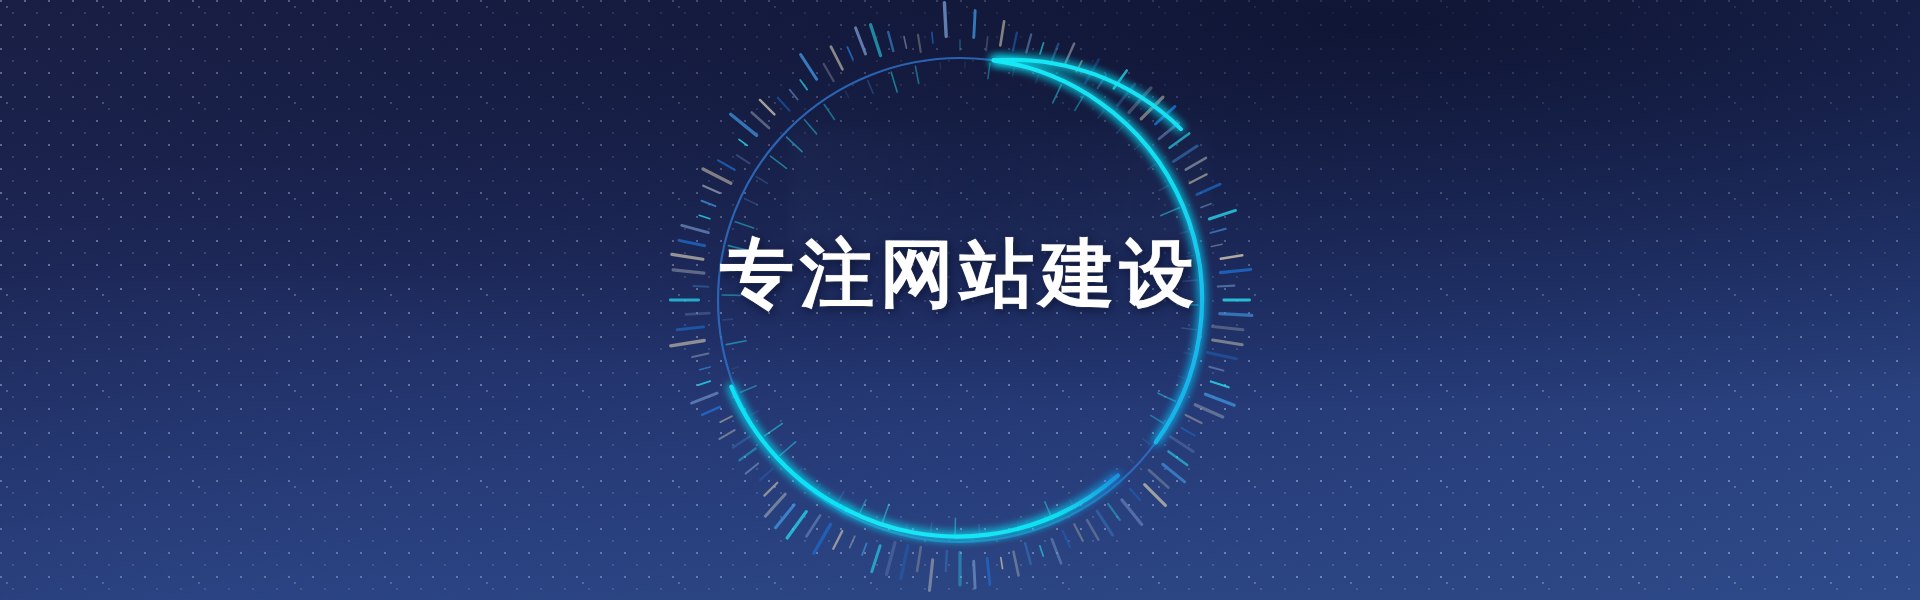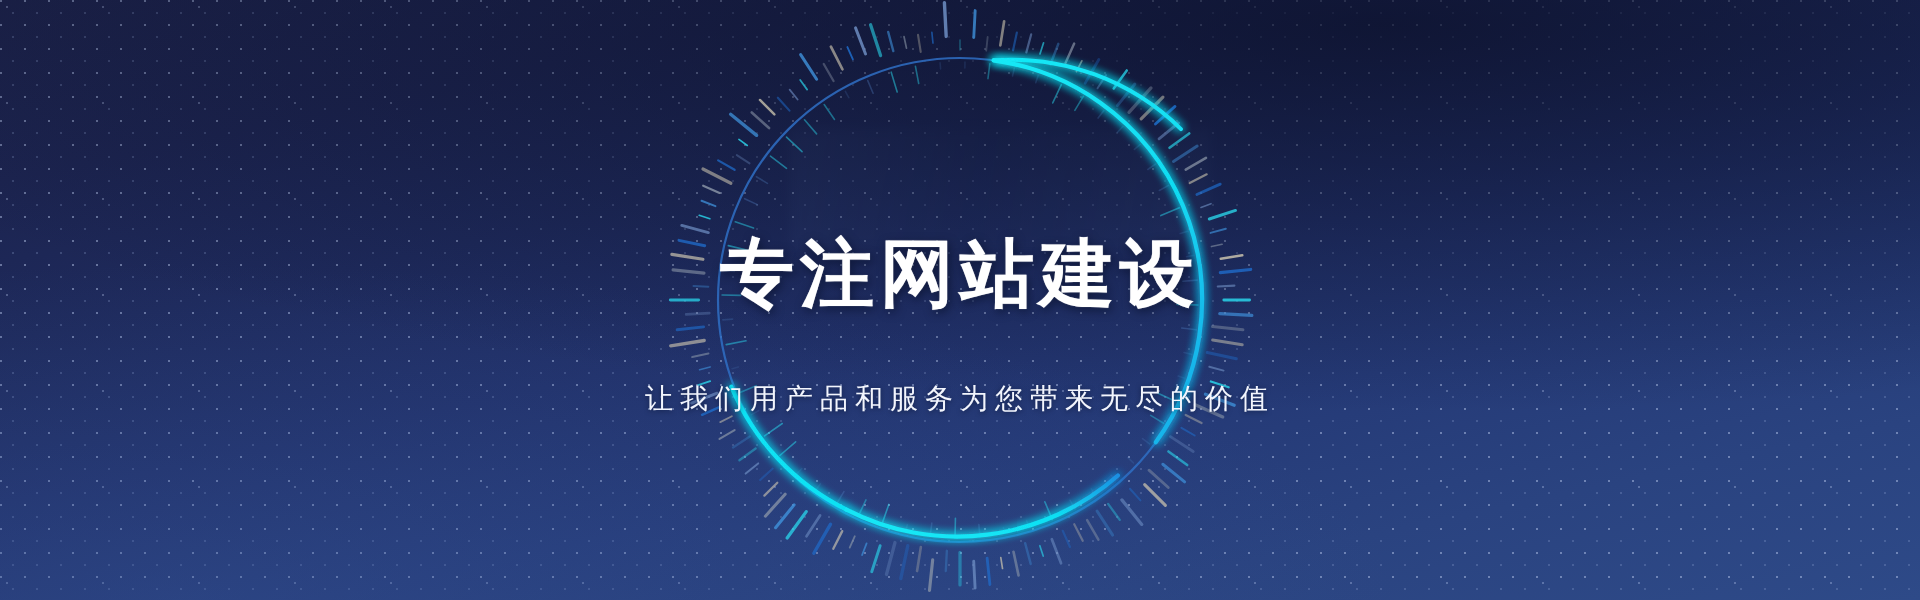--- a/index.html
+++ b/index.html
@@ -377,16 +377,15 @@
         <path d="M 846.4 509.7 A 242 242 0 0 1 731.3 386.7" fill="none" stroke="url(#arcBotGrad)" stroke-width="4.2" stroke-linecap="round"></path>
       </g>
       <g filter="url(#cyanGlow)">
         <path d="M 1117.9 475.5 A 242 242 0 0 1 846.4 509.7" fill="none" stroke="url(#arcBotGrad)" stroke-width="4.2" stroke-linecap="round"></path>
       </g>
     </svg>
   </div>
 
   <div class="content">
     <h1 class="headline">专注网站建设</h1>
-    <div class="tagline">让我们用产品和服务为您带来无尽的价值</div>
   </div>
 
 </div>
 
 </body></html>

